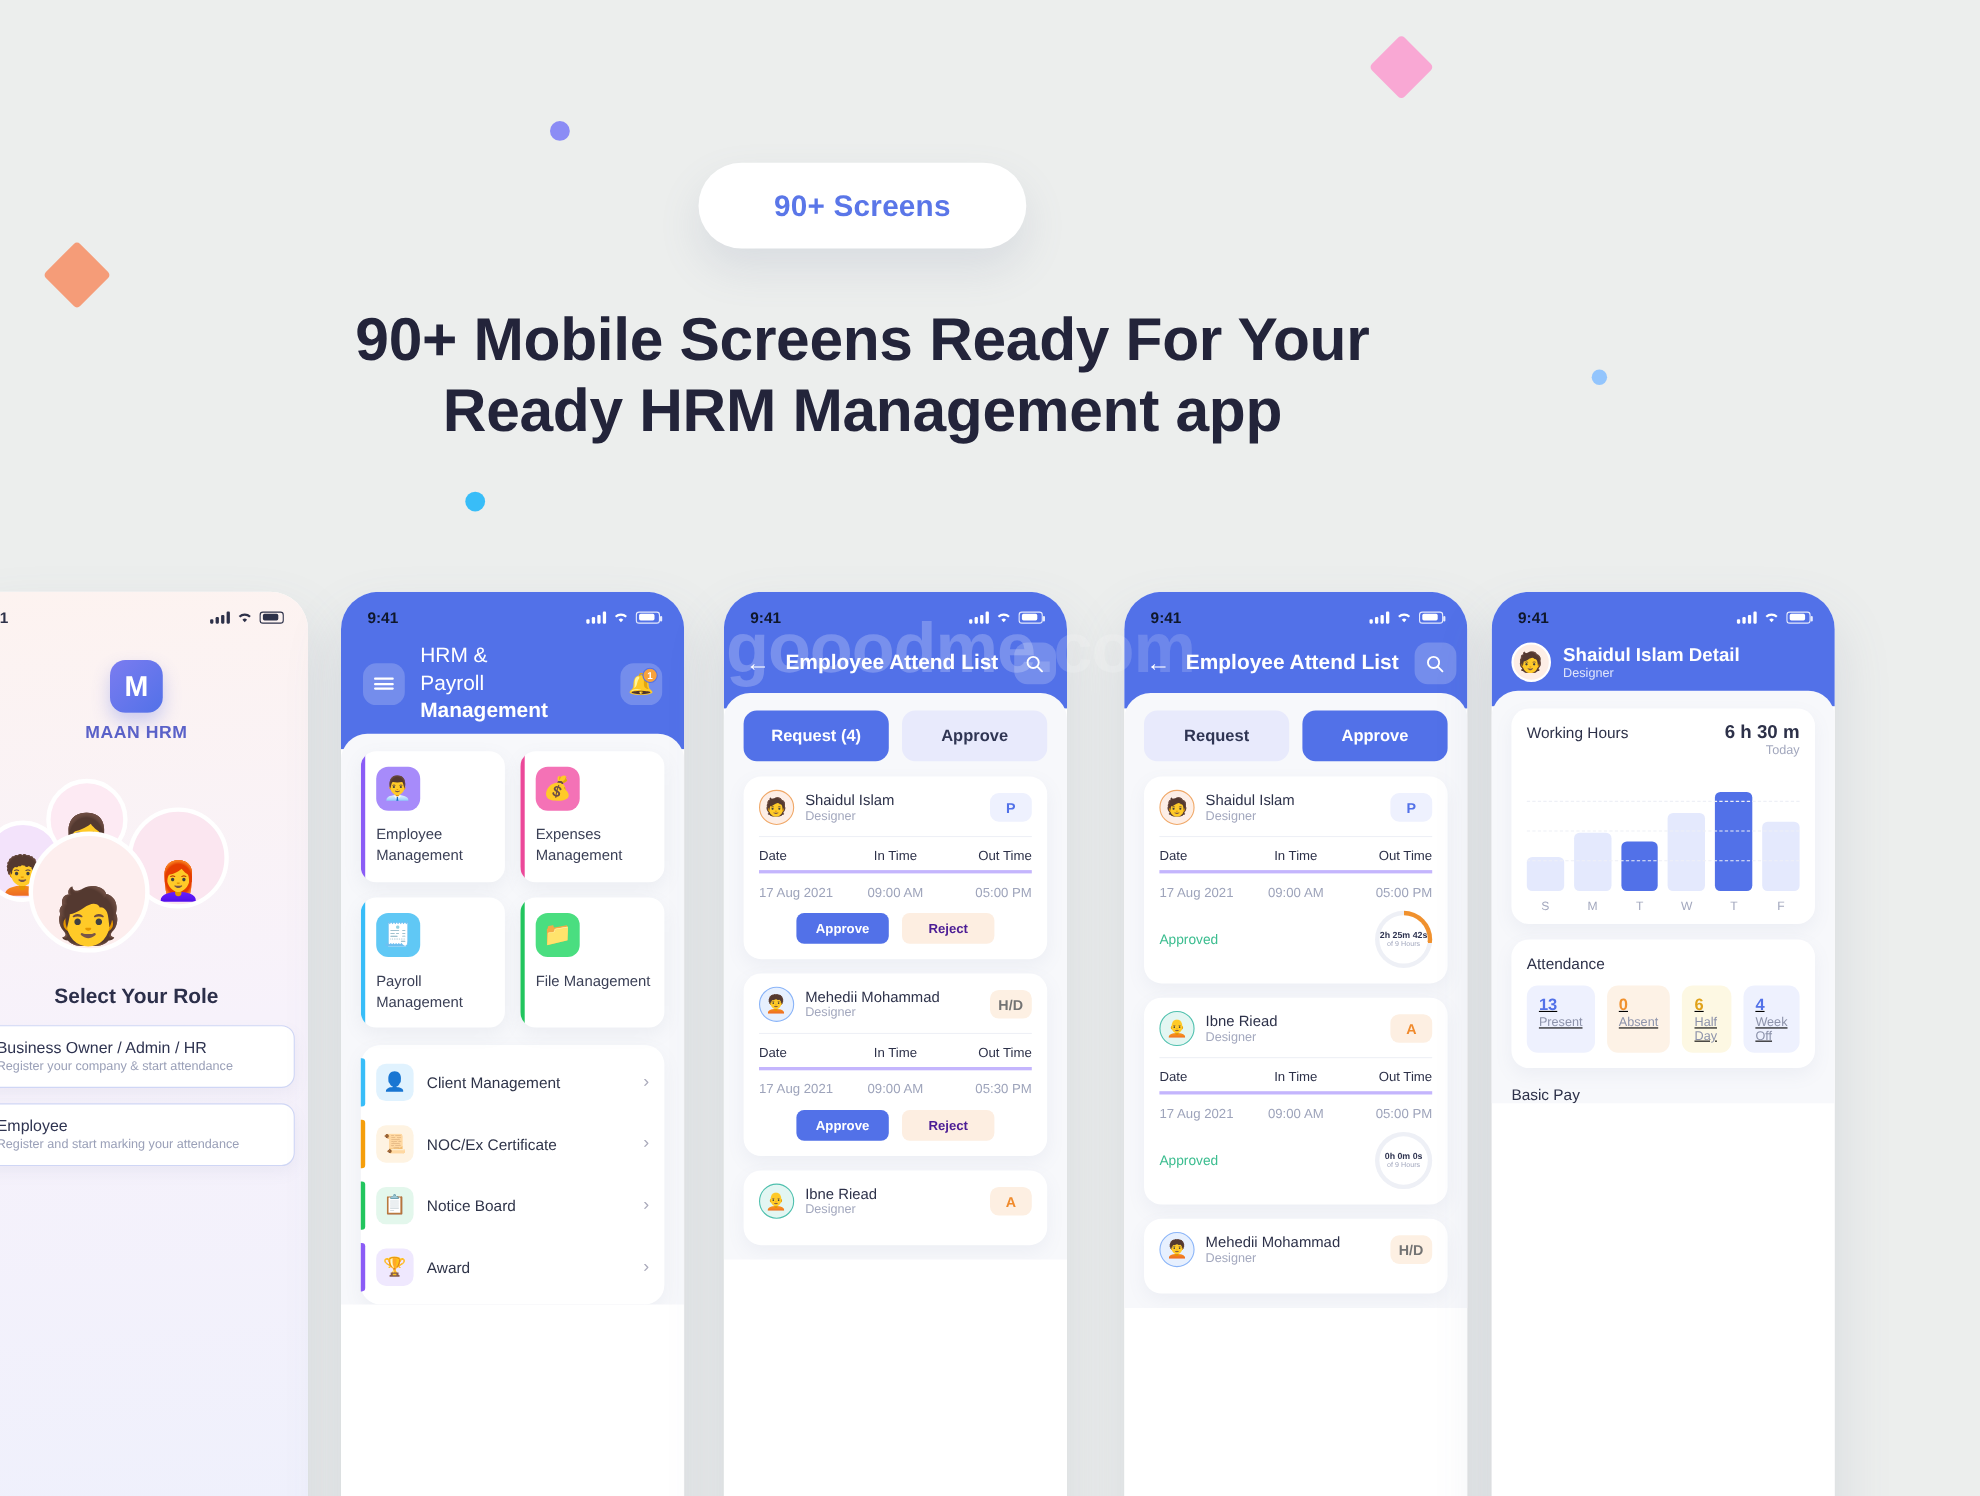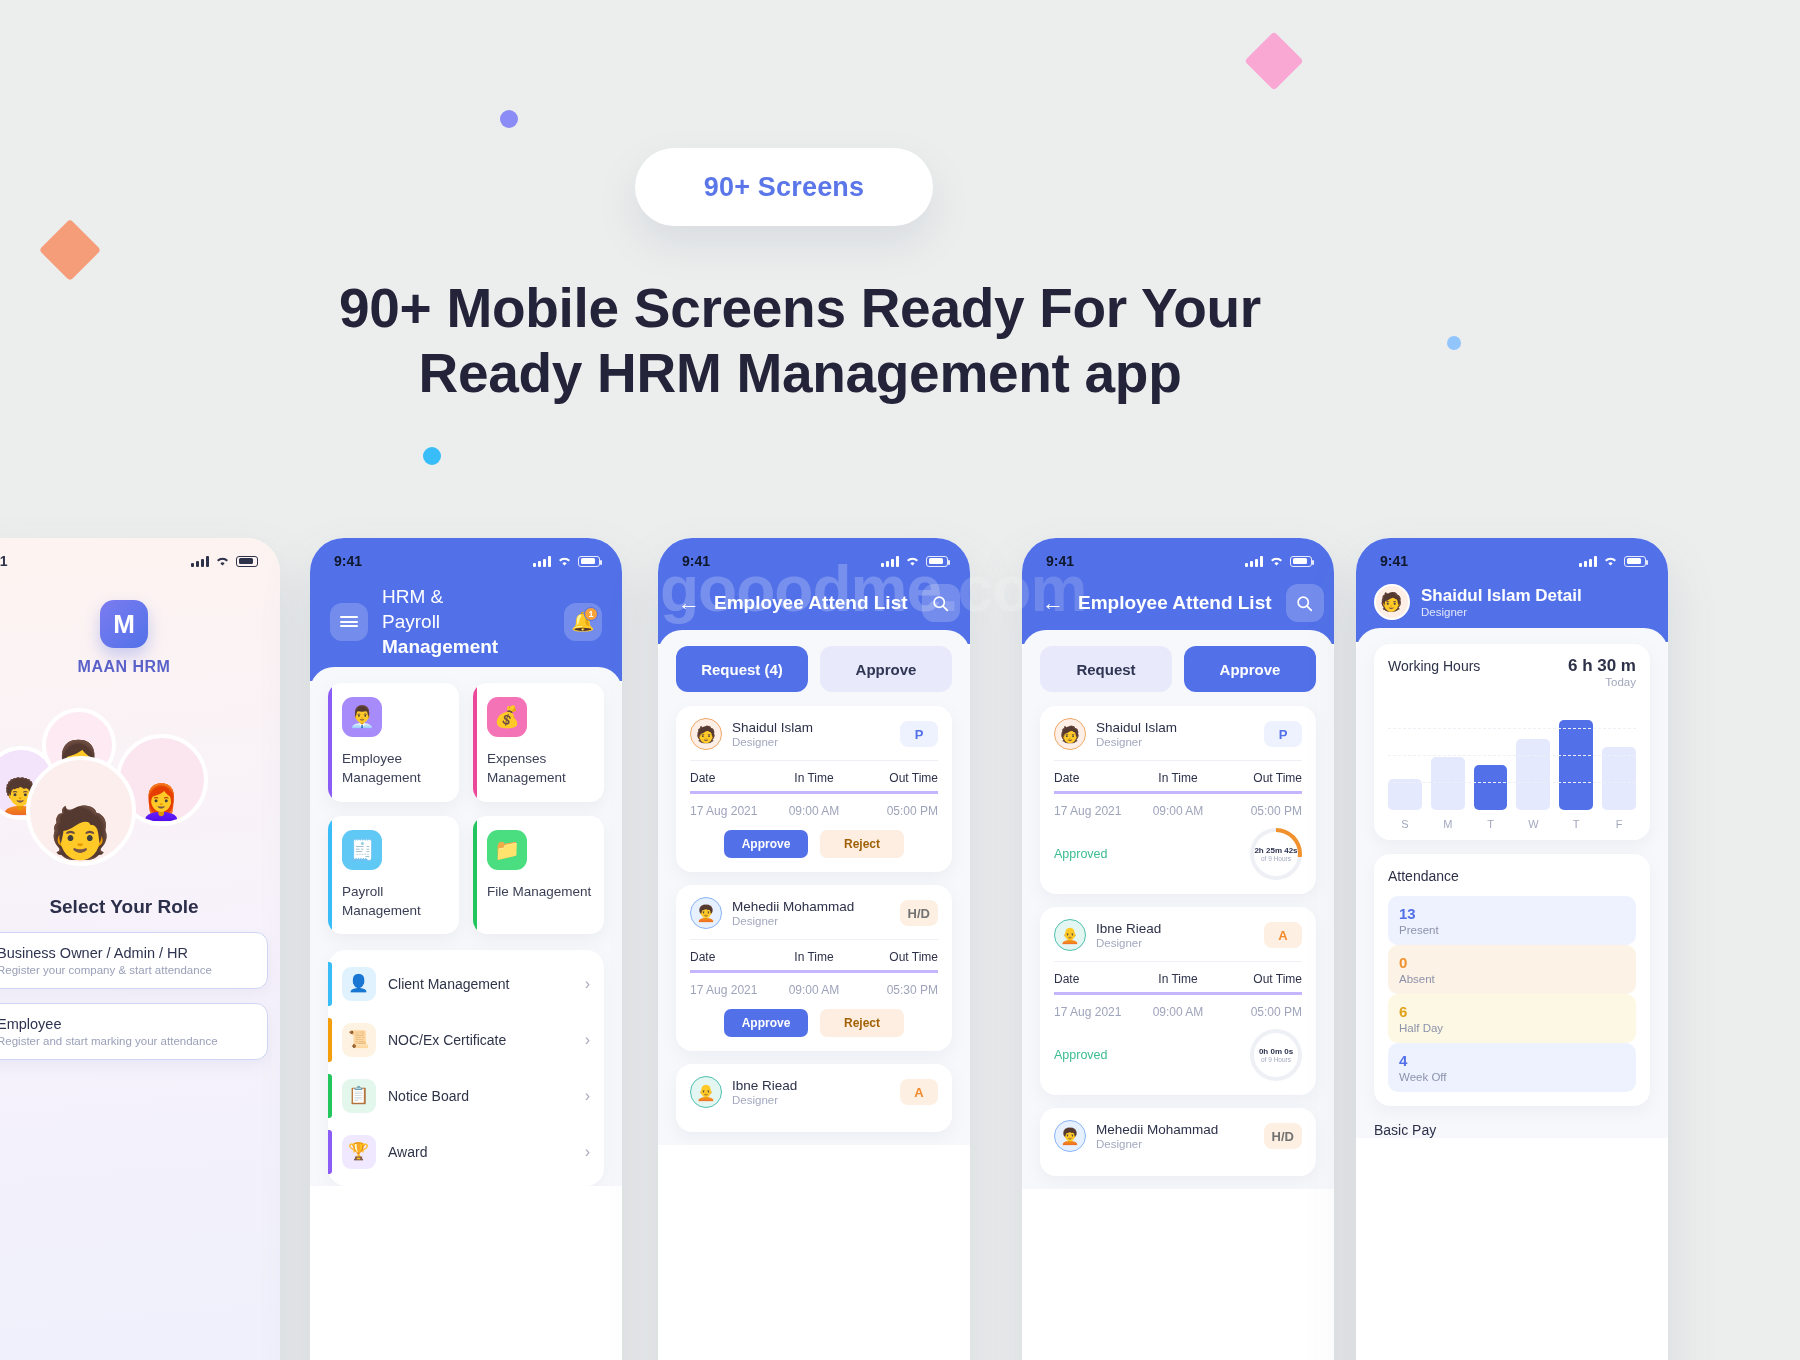--- a/index.html
+++ b/index.html
@@ -20,21 +20,21 @@
   .pill {
     position: absolute; left: 635px; top: 148px; width: 298px; height: 78px;
     background: #fff; border-radius: 44px;
     display: flex; align-items: center; justify-content: center;
     box-shadow: 0 18px 38px rgba(120,130,160,.16);
   }
   .pill span { color: #5a76e8; font-size: 27px; font-weight: bold; letter-spacing: .2px; }
 
   
   .headline {
-    position: absolute; left: 16px; top: 276px; width: 1568px; text-align: center;
+    position: absolute; left: 0; top: 276px; width: 1568px; text-align: center;
     color: #23243a; font-size: 55px; font-weight: bold; line-height: 1.19;
     letter-spacing: -.3px;
   }
   .headline .l2 { display: block; }
 
   
   .watermark {
     position: absolute; left: 660px; top: 552px;
     font-size: 64px; font-weight: bold; letter-spacing: -1px;
     color: rgba(255,255,255,.22); user-select: none; pointer-events: none; z-index: 6;
@@ -148,21 +148,21 @@
   .trow { display:flex; justify-content:space-between; font-size: 12px; }
   .trow.h { color:#2d3149; font-weight: 500; padding-bottom: 6px; border-bottom: 3px solid #c4b5fd; }
   .trow.v { color:#9ea4bb; padding-top: 10px; }
   .trow span:nth-child(1){ width: 33%; }
   .trow span:nth-child(2){ width: 34%; text-align:center; }
   .trow span:nth-child(3){ width: 33%; text-align:right; }
 
   .actions { display:flex; gap: 12px; justify-content:center; margin-top: 12px; }
   .abtn { width: 84px; height: 28px; border-radius: 7px; font-size: 12px; font-weight: bold; display:flex; align-items:center; justify-content:center; }
   .abtn.ok { background:#5271e8; color:#fff; }
-  .abtn.no { background:#fdeee1; color:#a16207; }
+  .abtn.no { background:#fdeee1; color:#4c1d95; }
 
   .approvedrow { display:flex; align-items:center; justify-content:space-between; margin-top: 10px; }
   .approvedtxt { font-size: 12.5px; color:#3bbd8f; font-weight: 500; }
   .ring { width: 52px; height: 52px; border-radius:50%; display:flex; flex-direction:column; align-items:center; justify-content:center; }
   .ring .r1 { font-size: 8px; font-weight: bold; color:#2e3350; }
   .ring .r2 { font-size: 6.5px; color:#a3a8be; }
 
   
   .dethead { display:flex; align-items:center; gap: 11px; padding: 10px 18px 0 18px; }
   .detav { width: 36px; height: 36px; border-radius: 50%; border: 2px solid #fff; background:#fdeee6; display:flex; align-items:center; justify-content:center; font-size:18px; flex:none;}
@@ -175,21 +175,21 @@
   .whours .hh { font-size: 17px; font-weight: bold; color:#2d3149; }
   .whours .td { font-size: 11.5px; color:#a3a8be; }
   .chart { display:flex; align-items:flex-end; gap: 9px; height: 108px; margin-top: 14px; padding-top: 6px; position: relative; }
   .chart .grid { position:absolute; left:0; right:0; border-top: 1px dashed #eef0f6; }
   .bar { flex:1; border-radius: 5px; background:#e4e9fd; }
   .bar.on { background:#5271e8; }
   .xaxis { display:flex; gap: 9px; margin-top: 8px; }
   .xaxis span { flex:1; text-align:center; font-size: 11px; color:#a3a8be; }
 
   .acard { background:#fff; border-radius: 16px; padding: 14px; margin-top: 14px; box-shadow: 0 6px 16px rgba(120,130,160,.08); }
-  .astats { display:grid; grid-template-columns: 1fr; margin-top: 12px; }
+  .astats { display:grid; grid-template-columns: 1fr 1fr 1fr 1fr; gap: 11px; margin-top: 12px; text-decoration: underline; }
   .stat { border-radius: 10px; padding: 9px 11px; }
   .stat .n { font-size: 15px; font-weight: bold; }
   .stat .l { font-size: 11.5px; color:#8d93ab; margin-top: 2px; }
   .paytitle { font-size: 14px; color:#2d3149; font-weight: 500; margin-top: 16px; }
 </style>
 </head>
 <body>
 
 <div class="stage">
 

